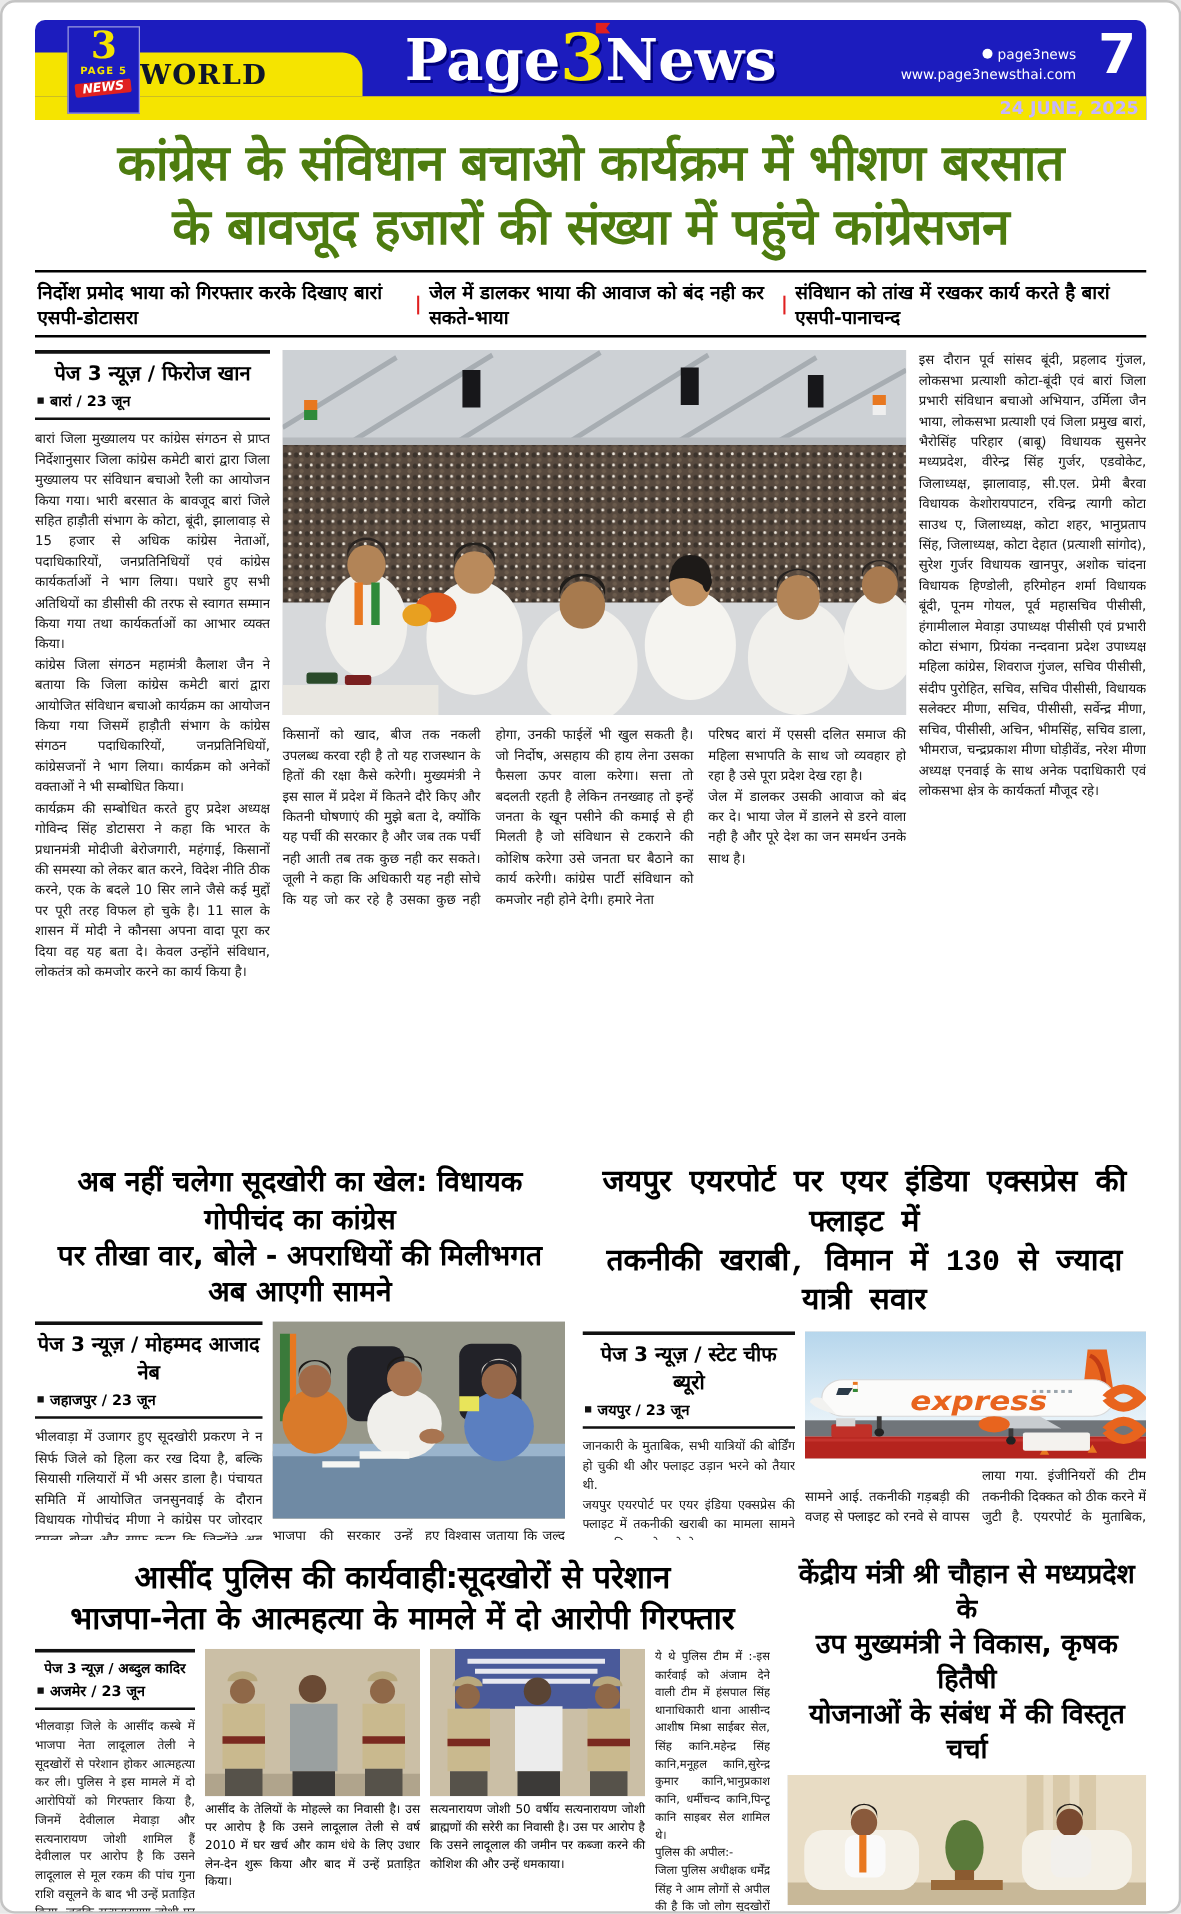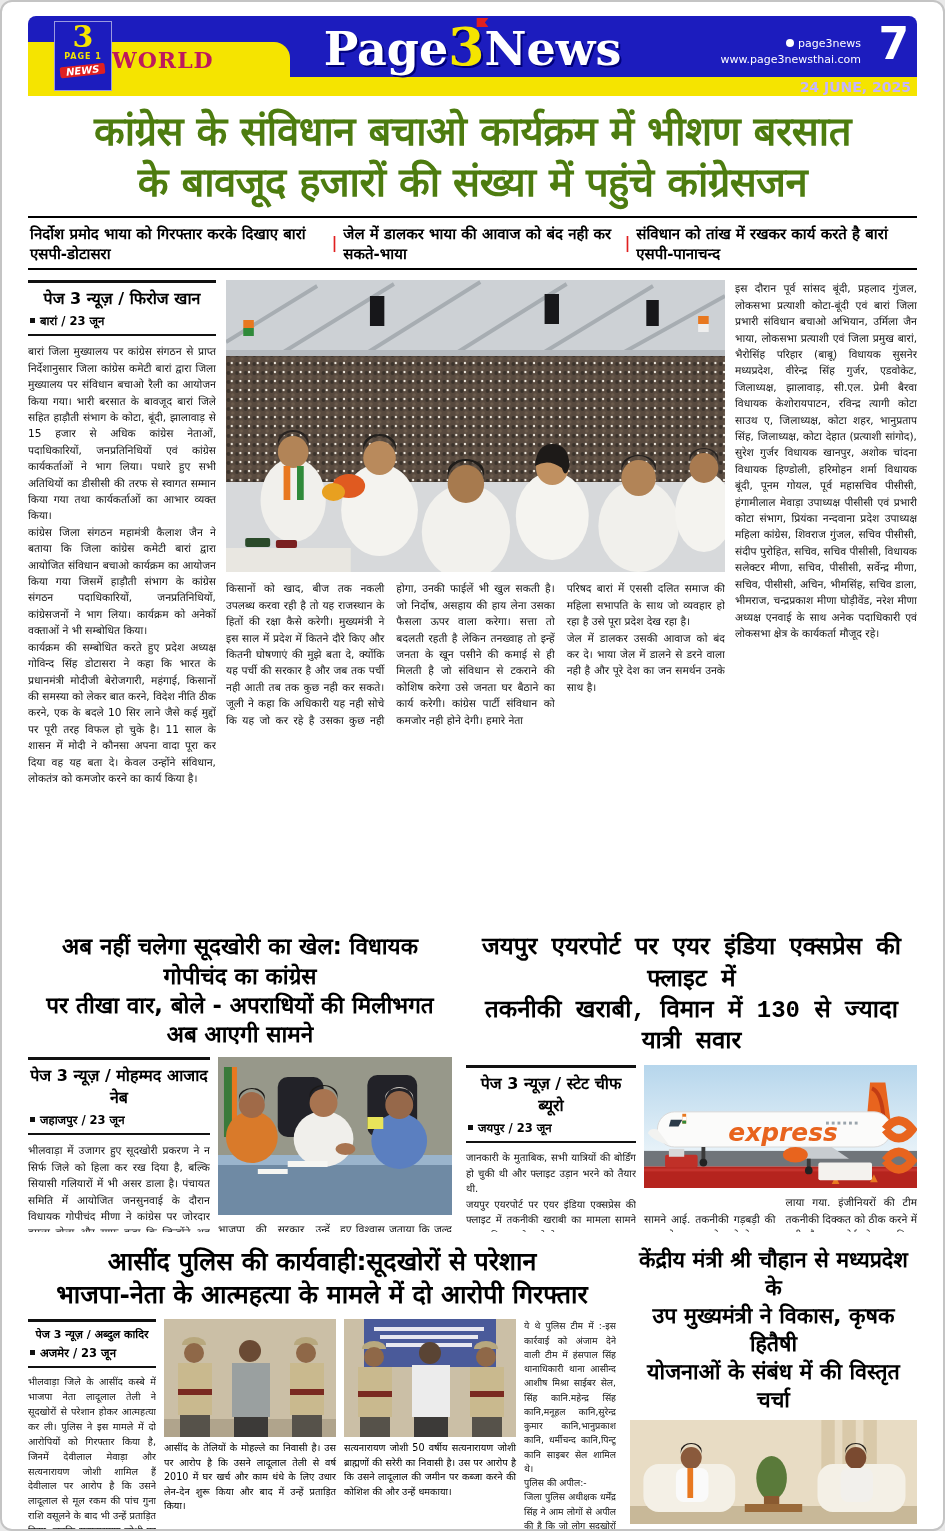--- a/index.html
+++ b/index.html
@@ -5,21 +5,21 @@
   * { box-sizing: border-box; margin: 0; padding: 0; }
   body { background:#e9e9e9; font-family:"DejaVu Sans", sans-serif; }
   .page { width:945px; height:1531px; margin:0 auto; background:#fff;
           border:2px solid #c4c4c4; border-radius:12px; padding:14px 26px; overflow:hidden; position:relative; }
 
   
   .hdr { position:relative; height:80px; background:#1c1cbe; border-radius:8px 8px 0 0; overflow:hidden; }
   .hdr-yellow-strip { position:absolute; left:0; right:0; bottom:0; height:19px; background:#f5e400; }
   .world-tab { position:absolute; left:0; bottom:19px; width:262px; height:35px; background:#f5e400;
                border-radius:0 16px 0 0; display:flex; align-items:center; }
-  .world-tab span { margin-left:84px; color:#be185d; font-family:"DejaVu Serif", serif;
+  .world-tab span { margin-left:84px; color:#0f172a; font-family:"DejaVu Serif", serif;
                     font-weight:bold; font-size:22px; letter-spacing:1px; }
   .logo-box { position:absolute; left:26px; top:5px; width:58px; height:70px; background:#1c1cbe;
               border:1px solid #9a9ae0; display:flex; flex-direction:column; align-items:center; z-index:3; }
   .logo-3 { color:#f5e400; font-weight:900; font-size:30px; line-height:30px; font-family:"DejaVu Serif",serif; }
   .logo-sub { color:#f5e400; font-size:8px; font-weight:bold; letter-spacing:1px; }
   .logo-news { background:#e02020; color:#fff; font-size:10px; font-weight:bold; font-style:italic;
                padding:0 6px; transform:rotate(-6deg); margin-top:4px; border-radius:2px; }
   .masthead { position:absolute; left:50%; top:6px; transform:translateX(-50%); white-space:nowrap;
               font-family:"DejaVu Serif", serif; font-weight:bold; font-size:46px; line-height:50px; color:#fff;
               text-shadow:2px 2px 0 #00007a; }
@@ -75,21 +75,21 @@
 
 <div class="page">
 
   <div class="hdr">
     <div class="world-tab">
       <span>WORLD</span>
     </div>
     <div class="hdr-yellow-strip"></div>
     <div class="logo-box">
       <span class="logo-3">3</span>
-      <span class="logo-sub">PAGE 1</span>
+      <span class="logo-sub">PAGE 5</span>
       <span class="logo-news">NEWS</span>
     </div>
     <div class="masthead">
       <span>Page</span><span class="y3"><span>3</span><span class="flag"></span></span><span>News</span>
     </div>
     <div class="hdr-right">
       <div><span class="dot"></span><span>page3news</span></div>
       <div>www.page3newsthai.com</div>
     </div>
     <div class="pageno">7</div>
@@ -243,21 +243,21 @@
             <span class="byline-place">
                 <span class="sq"></span>
                 <span>जयपुर / 23 जून</span>
               </span>
           </div>
           <div class="bodytext" style="height:168px; font-size:10px;">जानकारी के मुताबिक, सभी यात्रियों की बोर्डिंग हो चुकी थी और फ्लाइट उड़ान भरने को तैयार थी.
 जयपुर एयरपोर्ट पर एयर इंडिया एक्सप्रेस की फ्लाइट में तकनीकी खराबी का मामला सामने आया. विमान को रनवे से वापस लाया गया. इस फ्लाइट में 130 से ज्यादा यात्री सवार हैं. आज सुबह एयर इंडिया एक्सप्रेस की यह फ्लाइट उड़ान भरने वाली थी. तकनीकी दिक्कतों के चलते यात्री विमान में ही बैठे रहे. यह फ्लाइट सुबह 6:05 बजे उड़ान भरने वाली थी. जानकारी के मुताबिक, विमान में 130 से ज्यादा यात्री सवार थे. यह फ्लाइट सुबह की उड़ान भरने की तैयार थी.
 लेकिन टेक-ऑफ से ठीक पहले तकनीकी खराबी</div>
         </div>
         <div>
-          <div class="photo" style="height:123px;">
+          <div class="photo" style="height:102px;">
             <svg viewBox="0 0 285 126" preserveAspectRatio="none">
               <defs>
                 <linearGradient id="sky" x1="0" y1="0" x2="0" y2="1">
                   <stop offset="0" stop-color="#b6d6ec"></stop>
                     <stop offset="1" stop-color="#e9f3f9"></stop>
                 </linearGradient>
               </defs>
               <rect width="285" height="92" fill="url(#sky)"></rect>
               <rect y="88" width="285" height="16" fill="#70757a"></rect>
               <rect y="104" width="285" height="22" fill="#b5241e"></rect>

